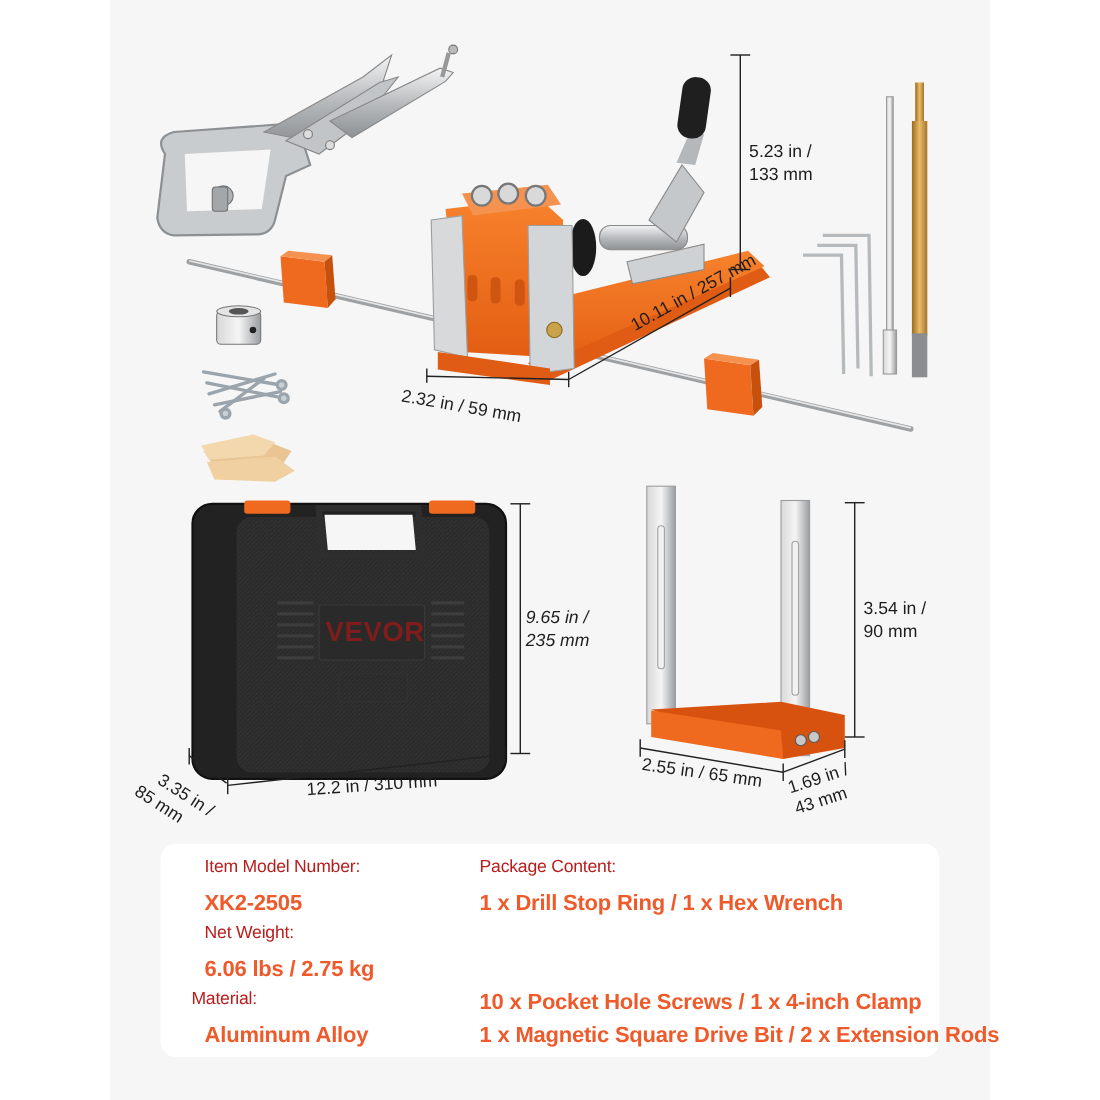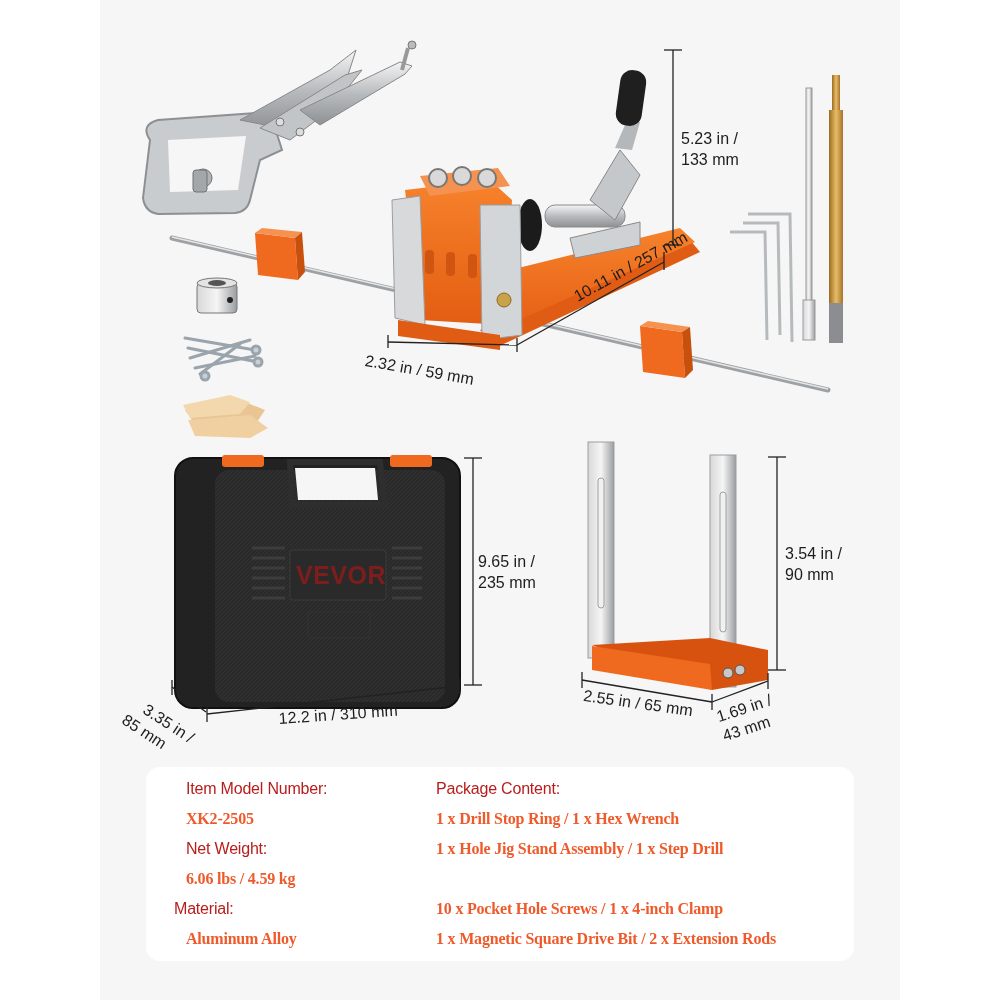--- a/index.html
+++ b/index.html
@@ -2,21 +2,21 @@
 <html><head>
 <meta charset="utf-8">
 <style>
   html,body{margin:0;padding:0;}
   body{width:1000px;height:1000px;background:#ffffff;position:relative;overflow:hidden;font-family:"Liberation Sans","DejaVu Sans",sans-serif;}
   .panel{position:absolute;left:100px;top:0;width:800px;height:1000px;background:#f6f6f6;}
   .dim{position:absolute;font-size:16px;color:#1d1d1d;line-height:21px;white-space:nowrap;}
   svg{position:absolute;left:0;top:0;}
   .card{position:absolute;left:146px;top:767px;width:708px;height:194px;background:#ffffff;border-radius:14px;}
   .lbl{position:absolute;font-size:16px;color:#b91c1c;white-space:nowrap;letter-spacing:-0.2px;}
-  .val{position:absolute;font-size:16px;color:#ef5a2b;font-weight:bold;white-space:nowrap;letter-spacing:-0.2px;font-family:Liberation Serif, serif;}
+  .val{position:absolute;font-size:20px;color:#ef5a2b;font-weight:bold;white-space:nowrap;letter-spacing:-0.2px;}
   .vevor{position:absolute;left:296px;top:561px;font-size:25px;font-weight:bold;color:#7f1d1d;letter-spacing:0.5px;}
 </style>
 </head>
 <body>
 
 <div class="panel"></div>
 
 <svg width="1000" height="1000" viewBox="0 0 1000 1000">
   <defs>
     <linearGradient id="steel" x1="0" y1="0" x2="0" y2="1">
@@ -215,21 +215,21 @@
 
 <div class="vevor">VEVOR</div>
 
 <div class="dim" style="left:681px;top:128px;">
   <div>5.23 in /</div>
   <div>133 mm</div>
 </div>
 <div class="dim" style="left:570px;top:288px;transform:rotate(-29deg);transform-origin:left top;">10.11 in / 257 mm</div>
 <div class="dim" style="left:367px;top:350px;transform:rotate(10deg);transform-origin:left top;">2.32 in / 59 mm</div>
 
-<div class="dim" style="left:478px;top:551px;">
+<div class="dim" style="left:478px;top:551px;font-style:italic;">
   <div>9.65 in /</div>
   <div>235 mm</div>
 </div>
 <div class="dim" style="left:278px;top:708px;transform:rotate(-4deg);transform-origin:left top;">12.2 in / 310 mm</div>
 <div class="dim" style="left:150px;top:700px;transform:rotate(33deg);transform-origin:left top;line-height:20px;">
   <div>3.35 in /</div>
   <div style="margin-left:-12px;">85 mm</div>
 </div>
 
 <div class="dim" style="left:785px;top:543px;">
@@ -239,22 +239,21 @@
 <div class="dim" style="left:585px;top:685px;transform:rotate(8deg);transform-origin:left top;">2.55 in / 65 mm</div>
 <div class="dim" style="left:714px;top:708px;transform:rotate(-18deg);transform-origin:left top;line-height:20px;">
   <div>1.69 in /</div>
   <div>43 mm</div>
 </div>
 
 <div class="card">
   <div class="lbl" style="left:40px;top:13px;">Item Model Number:</div>
   <div class="val" style="left:40px;top:43px;">XK2-2505</div>
   <div class="lbl" style="left:40px;top:73px;">Net Weight:</div>
-  <div class="val" style="left:40px;top:103px;">6.06 lbs / 4.59 kg</div>
+  <div class="val" style="left:40px;top:103px;">6.06 lbs / 2.75 kg</div>
   <div class="lbl" style="left:28px;top:133px;">Material:</div>
   <div class="val" style="left:40px;top:163px;">Aluminum Alloy</div>
 
   <div class="lbl" style="left:290px;top:13px;text-align:right;">Package Content:</div>
   <div class="val" style="left:290px;top:43px;">1 x Drill Stop Ring / 1 x Hex Wrench</div>
-  <div class="val" style="left:290px;top:73px;">1 x Hole Jig Stand Assembly / 1 x Step Drill</div>
   <div class="val" style="left:290px;top:133px;">10 x Pocket Hole Screws / 1 x 4-inch Clamp</div>
   <div class="val" style="left:290px;top:163px;">1 x Magnetic Square Drive Bit / 2 x Extension Rods</div>
 </div>
 
 </body></html>

